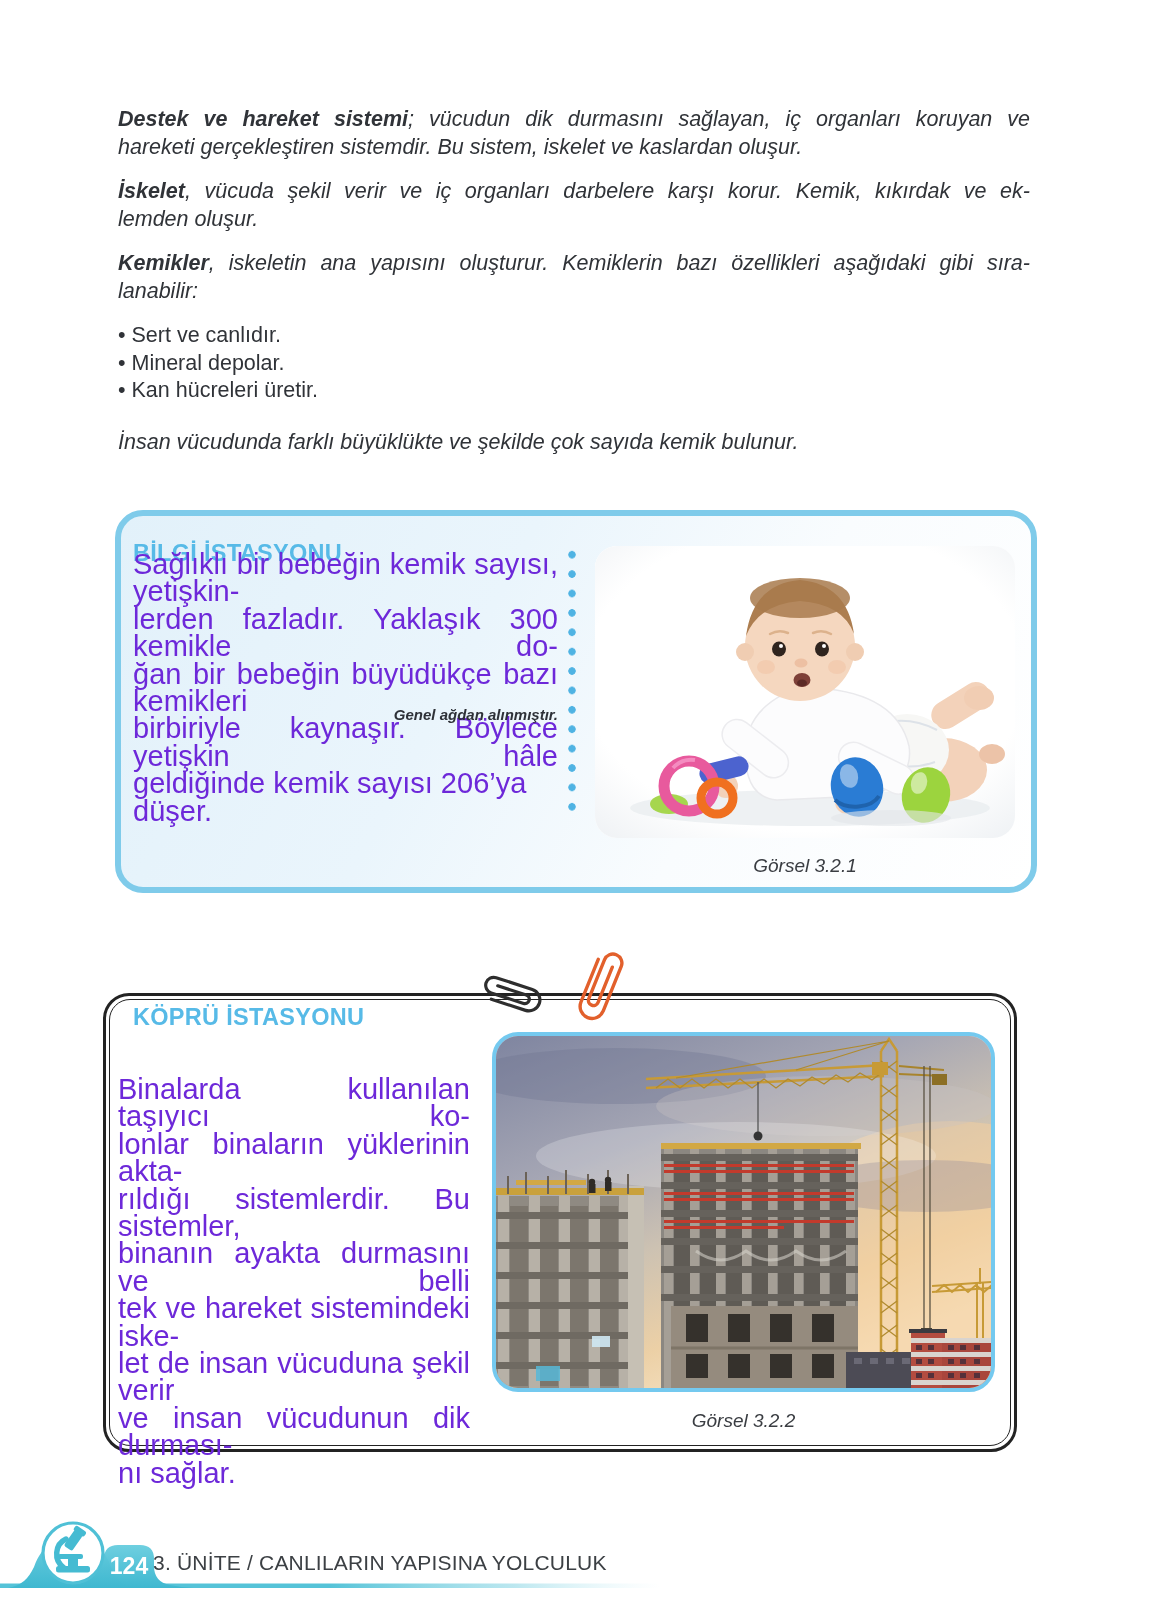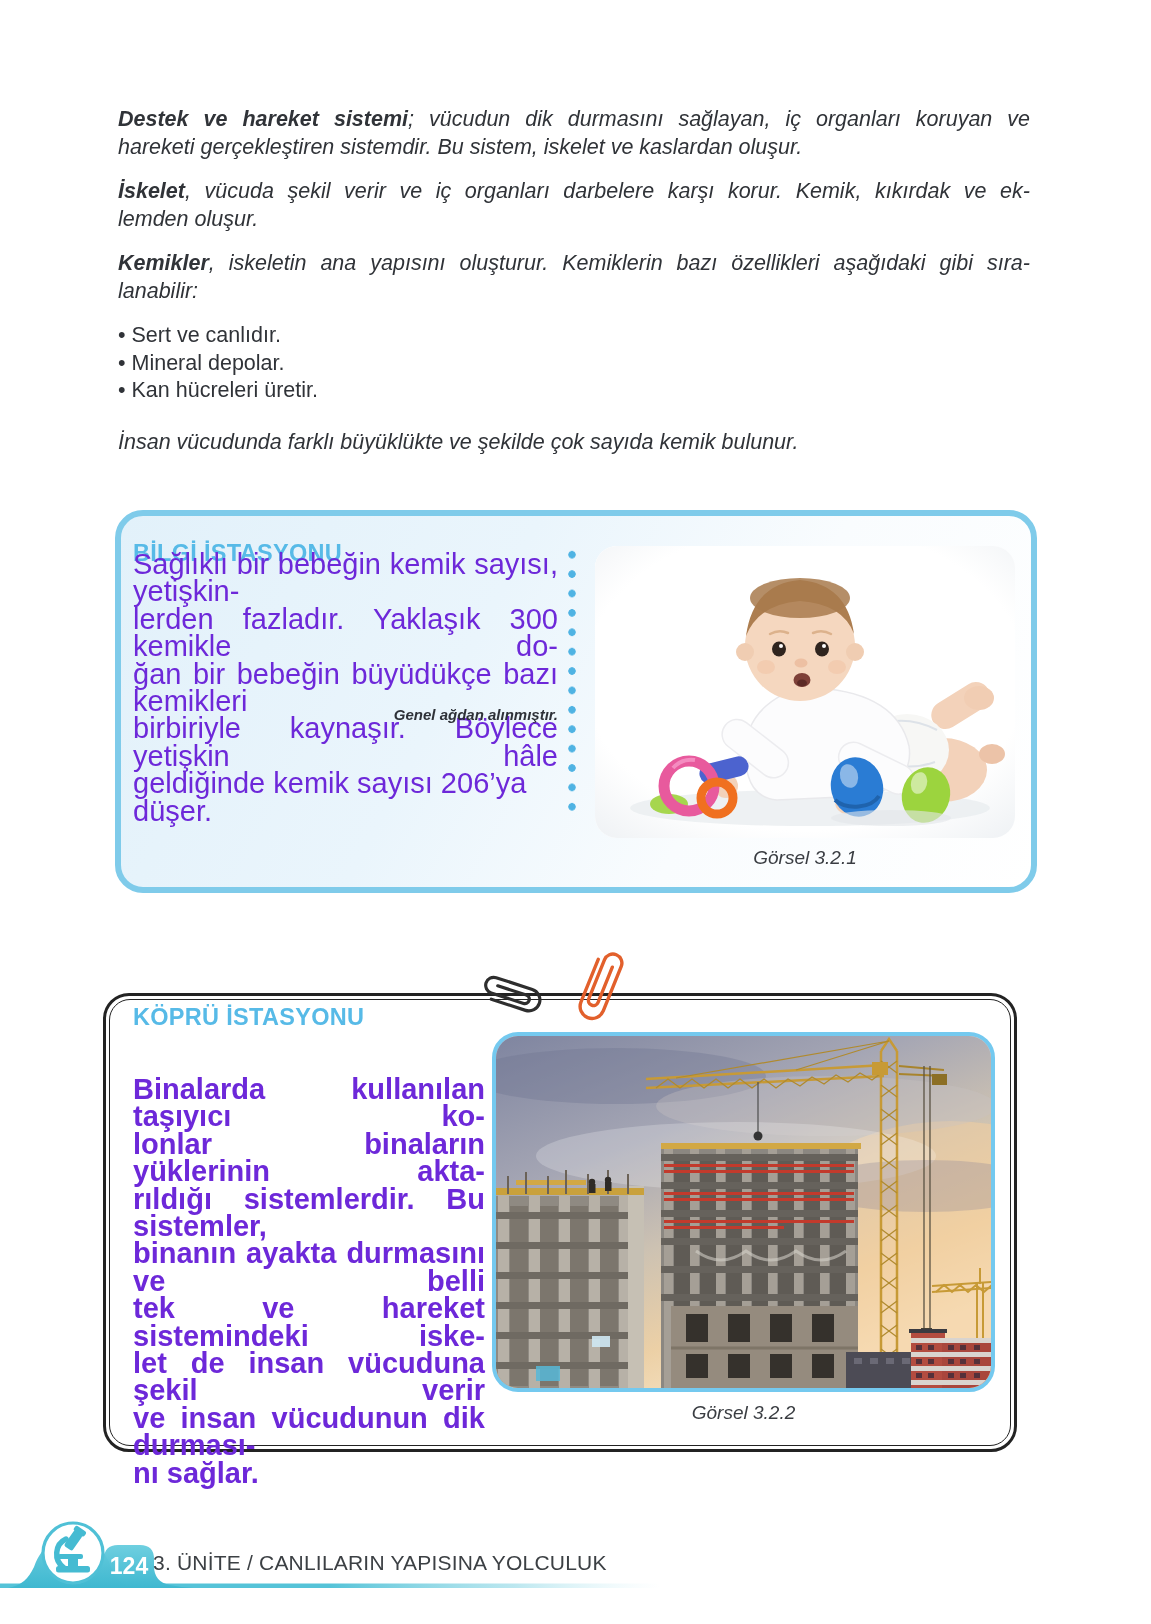--- a/index.html
+++ b/index.html
@@ -22,28 +22,28 @@
   .info-title{left:133px;top:540px;}
   .boxtext{position:absolute;font-size:29px;line-height:27.4px;color:#6d28d9;}
   .info-body{left:133px;top:551px;width:425px;}
   .tl{min-height:27.4px;}
   .source-note{position:absolute;left:133px;top:706px;width:425px;text-align:right;
                font-style:italic;font-weight:bold;font-size:15px;color:#2e3138;}
   .dotline{position:absolute;left:567px;top:545px;width:10px;height:272px;
            background-image:radial-gradient(circle,#4FB3E3 3.4px,rgba(79,179,227,0) 4px);
            background-size:10px 19.4px;background-repeat:repeat-y;background-position:center top;}
   .photo1{position:absolute;left:595px;top:546px;width:420px;height:292px;border-radius:22px;overflow:hidden;background:#fff;}
-  .caption{position:absolute;font-style:italic;font-size:19px;color:#3a3d42;text-align:center;}
+  .caption{position:absolute;font-style:italic;font-size:19px;color:#3a3d42;text-align:center;margin-top:8px;}
   .caption1{left:595px;top:847px;width:420px;}
   
   .bridge-box{position:absolute;left:103px;top:993px;width:914px;height:459px;box-sizing:border-box;
               border:3.5px solid #232323;border-radius:26px;background:#ffffff;}
   .bridge-box::before{content:"";position:absolute;inset:3px;border:1.5px solid #232323;border-radius:21px;pointer-events:none;}
   .bridge-title{left:133px;top:1004px;}
-  .bridge-body{left:133px;top:1076px;width:352px;font-weight:bold;}
+  .bridge-body{left:118px;top:1076px;width:352px;}
   .photo2{position:absolute;left:492px;top:1032px;width:503px;height:360px;box-sizing:border-box;
           border:4px solid #74C9EF;border-radius:26px;overflow:hidden;background:#cfd3da;}
   .caption2{left:492px;top:1402px;width:503px;}
   .clip{position:absolute;}
   
   .footer-art{position:absolute;left:0;top:1490px;width:1151px;height:120px;}
   .footer-text{position:absolute;left:153px;top:1551px;font-size:21px;color:#3c4044;letter-spacing:.2px;}
 </style>
 </head>
 <body>

